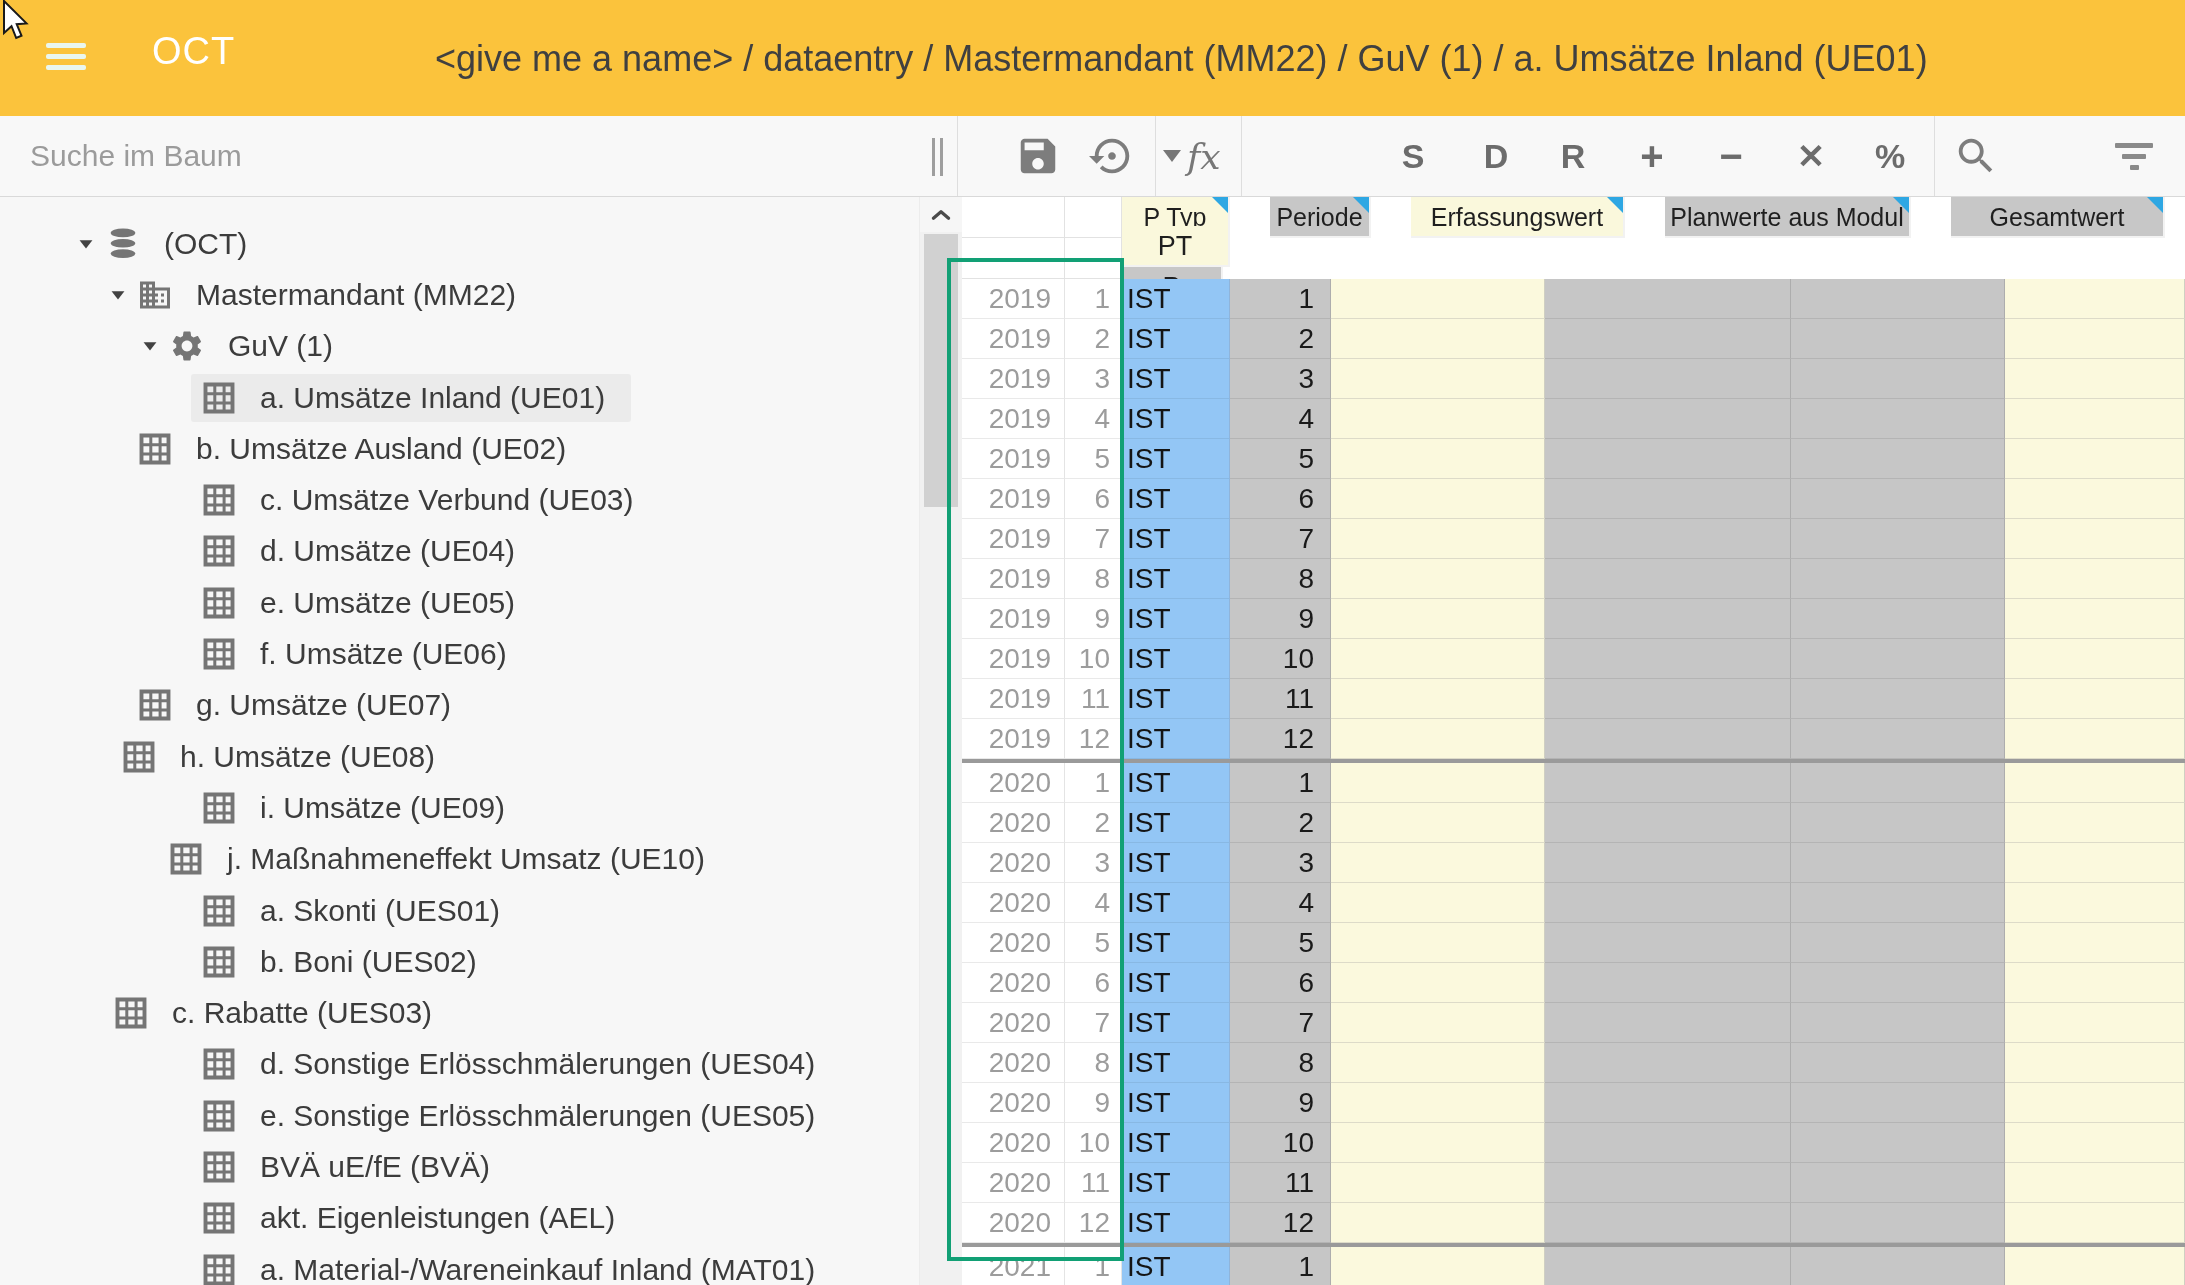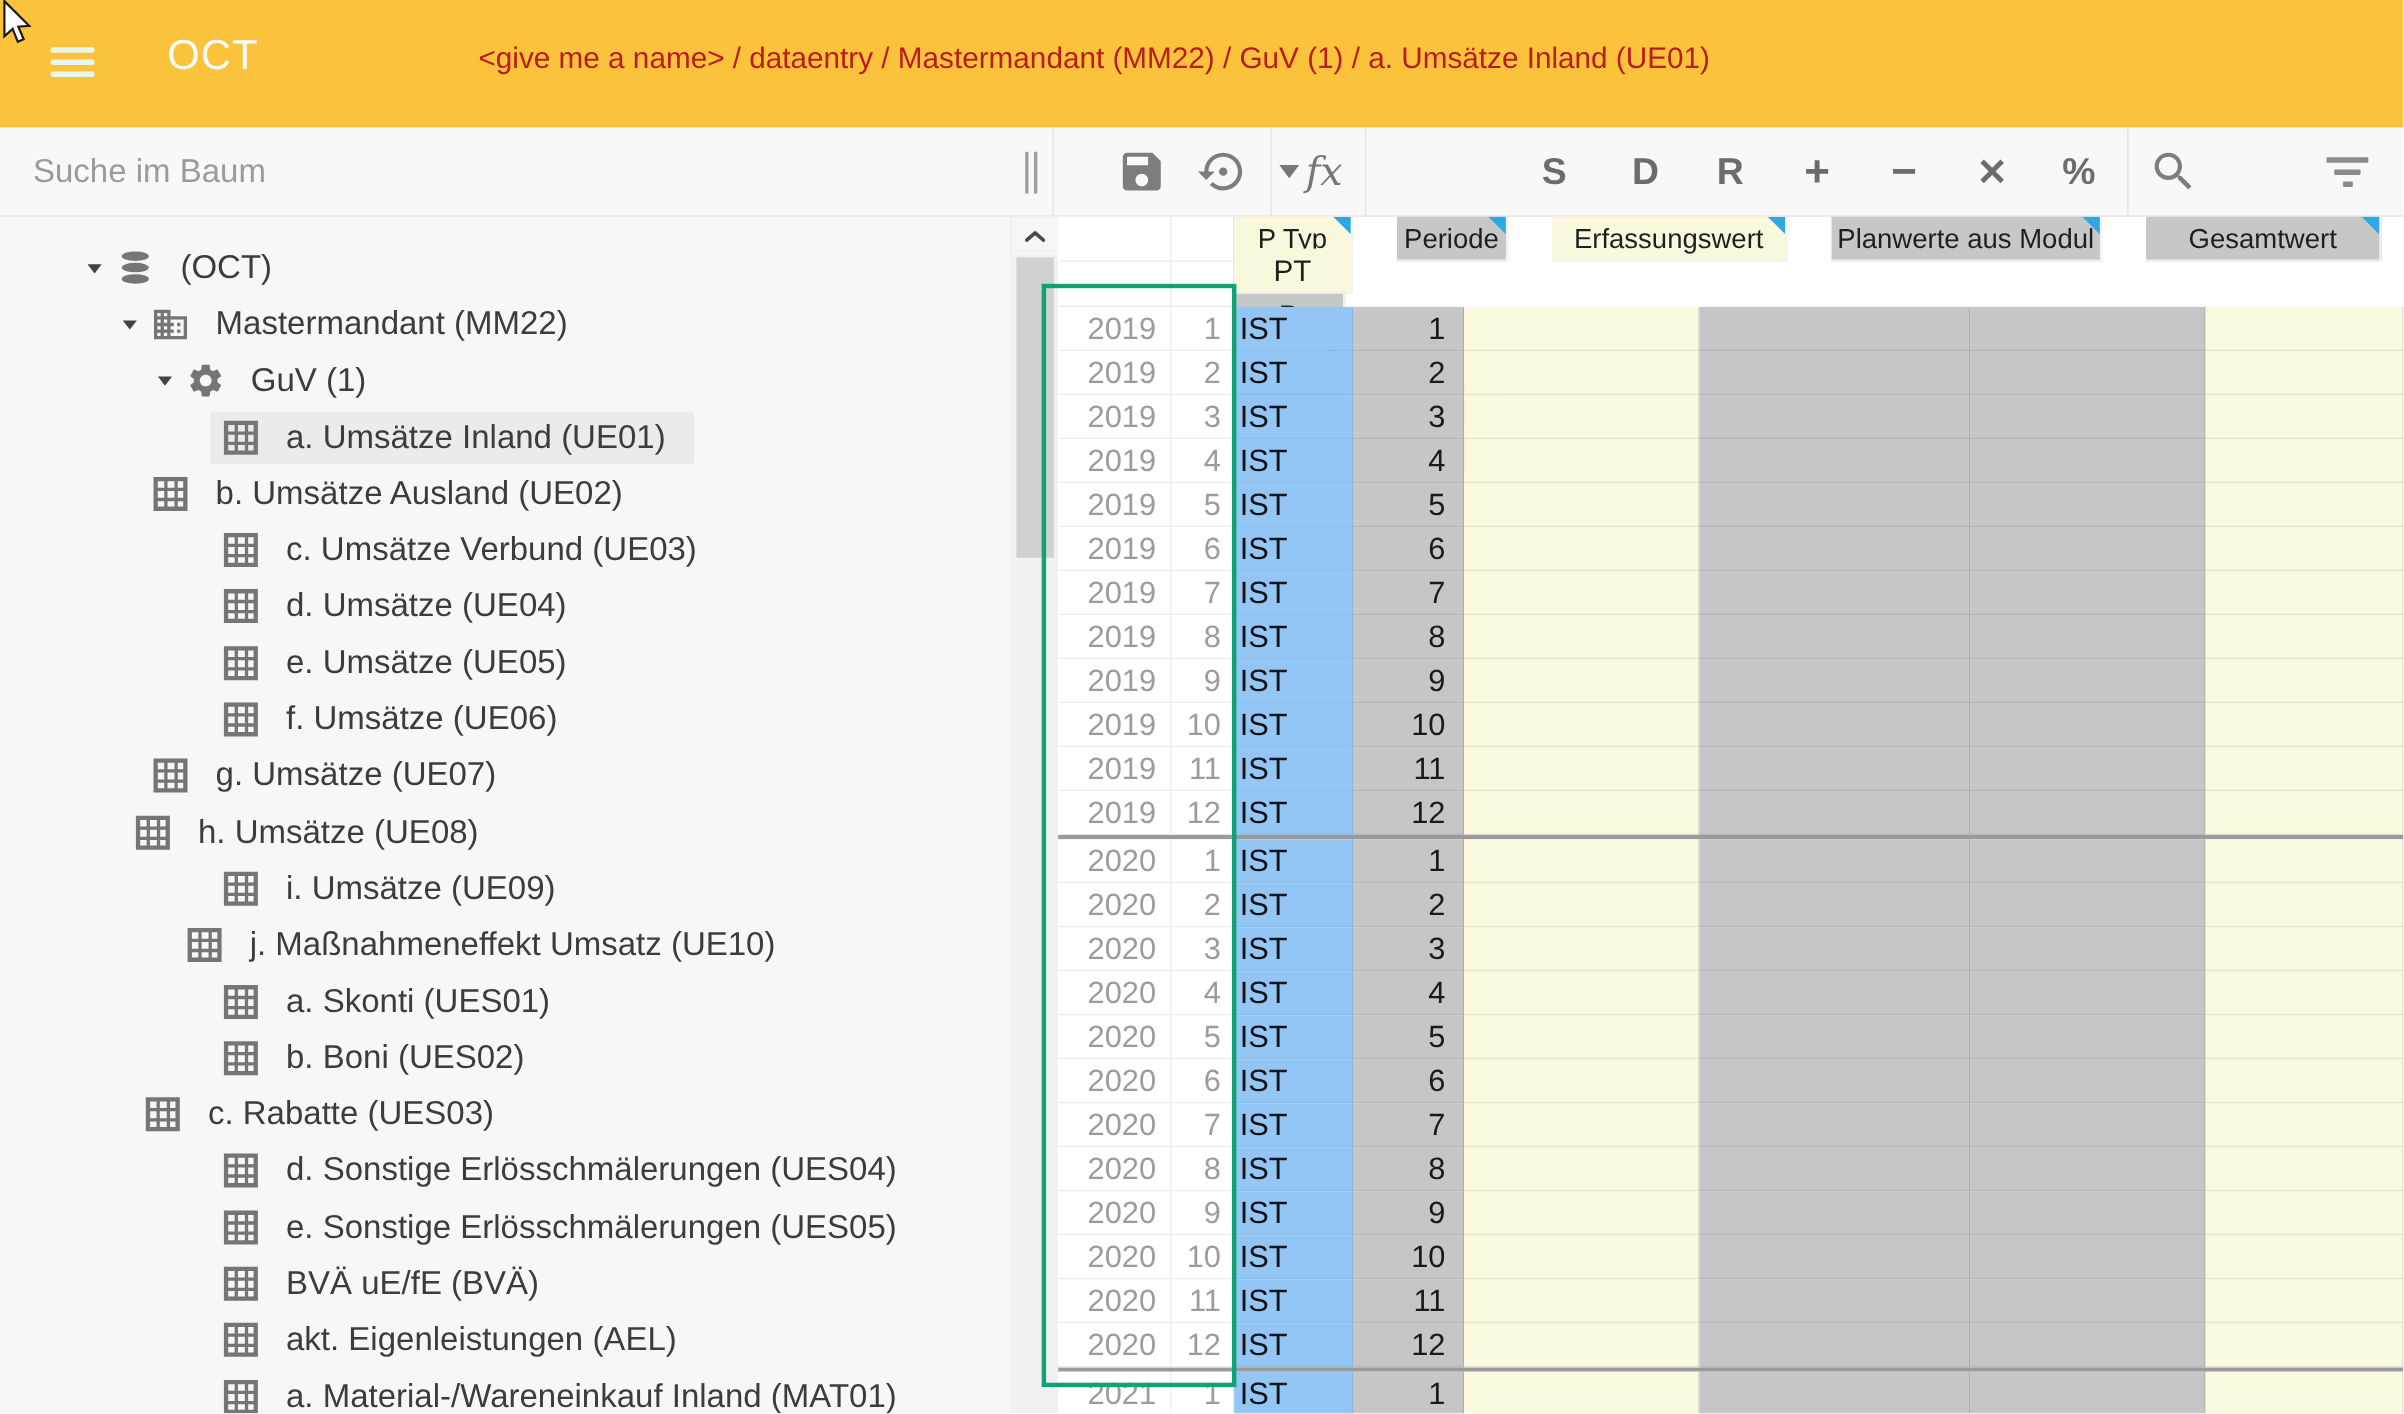--- a/index.html
+++ b/index.html
@@ -5,21 +5,21 @@
   html,body{margin:0;padding:0;background:#fff;}
   .app{position:relative;width:2185px;height:1285px;overflow:hidden;
        font-family:"Liberation Sans",sans-serif;background:#fff;-webkit-font-smoothing:antialiased;}
   svg{display:block;}
 
   
   .topbar{position:absolute;left:0;top:0;width:2185px;height:116px;background:var(--brand-yellow,#FBC33C);}
   .hamburger{position:absolute;left:46px;top:43px;width:40px;height:27px;cursor:pointer;}
   .hamburger span{display:block;width:40px;height:5px;border-radius:2px;background:#E9F6EF;margin-bottom:6px;}
   .logo{position:absolute;left:152px;top:30px;font-size:38px;font-weight:500;color:#FFFFFF;letter-spacing:1px;}
-  .crumb{position:absolute;left:435px;top:38px;font-size:27px;font-weight:500;color:#b91c1c;white-space:nowrap;}
+  .crumb{position:absolute;left:435px;top:38px;font-size:36px;font-weight:500;color:#404040;white-space:nowrap;}
 
   
   .toolbar{position:absolute;left:0;top:116px;width:2185px;height:80px;background:#F8F8F8;border-bottom:1px solid #D9D9D9;}
   .search-tree{position:absolute;left:30px;top:0;height:80px;display:flex;align-items:center;width:860px;}
   .search-tree .ph{font-size:30px;color:#9B9B9B;}
   .tb-divider{position:absolute;top:0;width:1px;height:80px;background:#DEDEDE;}
   .splitter{position:absolute;left:932px;top:22px;width:16px;height:38px;display:flex;gap:5px;cursor:col-resize;}
   .splitter i{display:block;width:3px;height:38px;background:#9E9E9E;}
   .tb-btn{position:absolute;top:0;height:80px;display:flex;align-items:center;justify-content:center;color:#7A7A7A;cursor:pointer;}
   .tb-btn svg{width:46px;height:46px;fill:#7D7D7D;}
@@ -348,21 +348,21 @@
         <span class="hl">
           <span class="nicon">
             <svg viewBox="0 0 24 24">
               <path d="M3 3h18v18H3z" fill="none" stroke="currentColor" stroke-width="2.6"></path>
               <path d="M3 9.2h18M3 15.4h18M9.2 3v18M15.4 3v18" fill="none" stroke="currentColor" stroke-width="2"></path>
             </svg>
           </span>
           <span class="tlabel">b. Boni (UES02)</span>
         </span>
       </div>
-      <div class="tree-row" style="padding-left: 60px; gap: 17px;">
+      <div class="tree-row" style="padding-left: 60px;">
         <span class="expander"></span>
         <span class="hl">
           <span class="nicon">
             <svg viewBox="0 0 24 24">
               <path d="M3 3h18v18H3z" fill="none" stroke="currentColor" stroke-width="2.6"></path>
               <path d="M3 9.2h18M3 15.4h18M9.2 3v18M15.4 3v18" fill="none" stroke="currentColor" stroke-width="2"></path>
             </svg>
           </span>
           <span class="tlabel">c. Rabatte (UES03)</span>
         </span>

